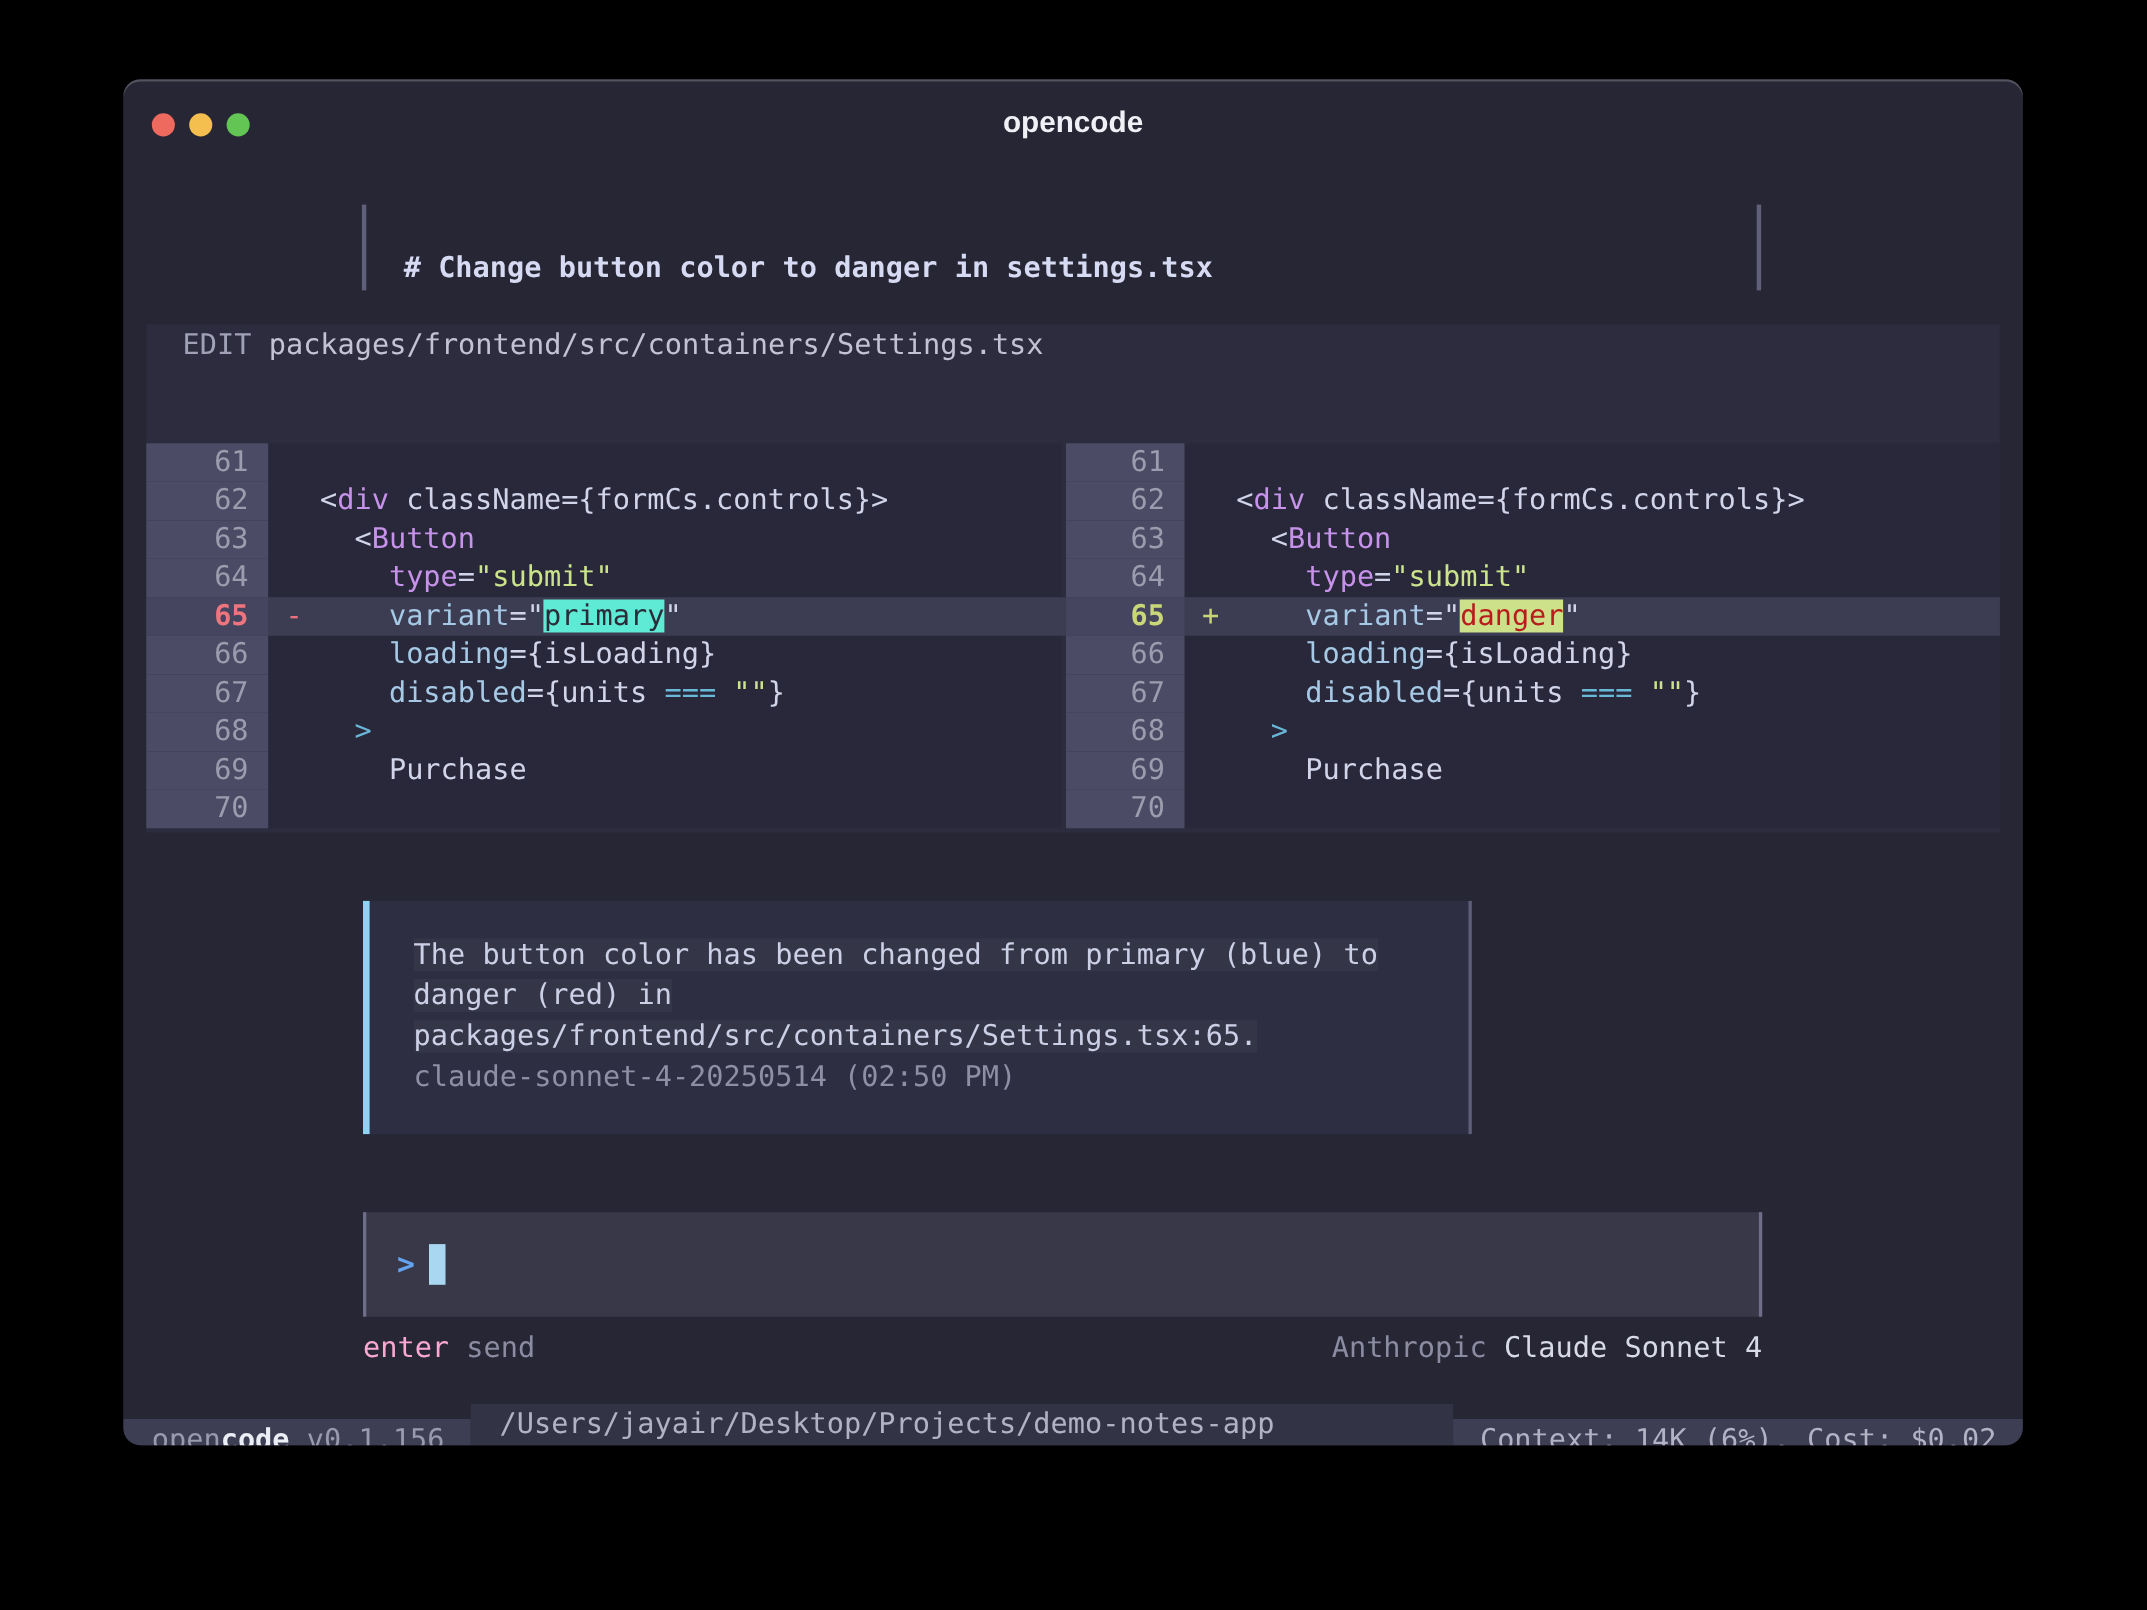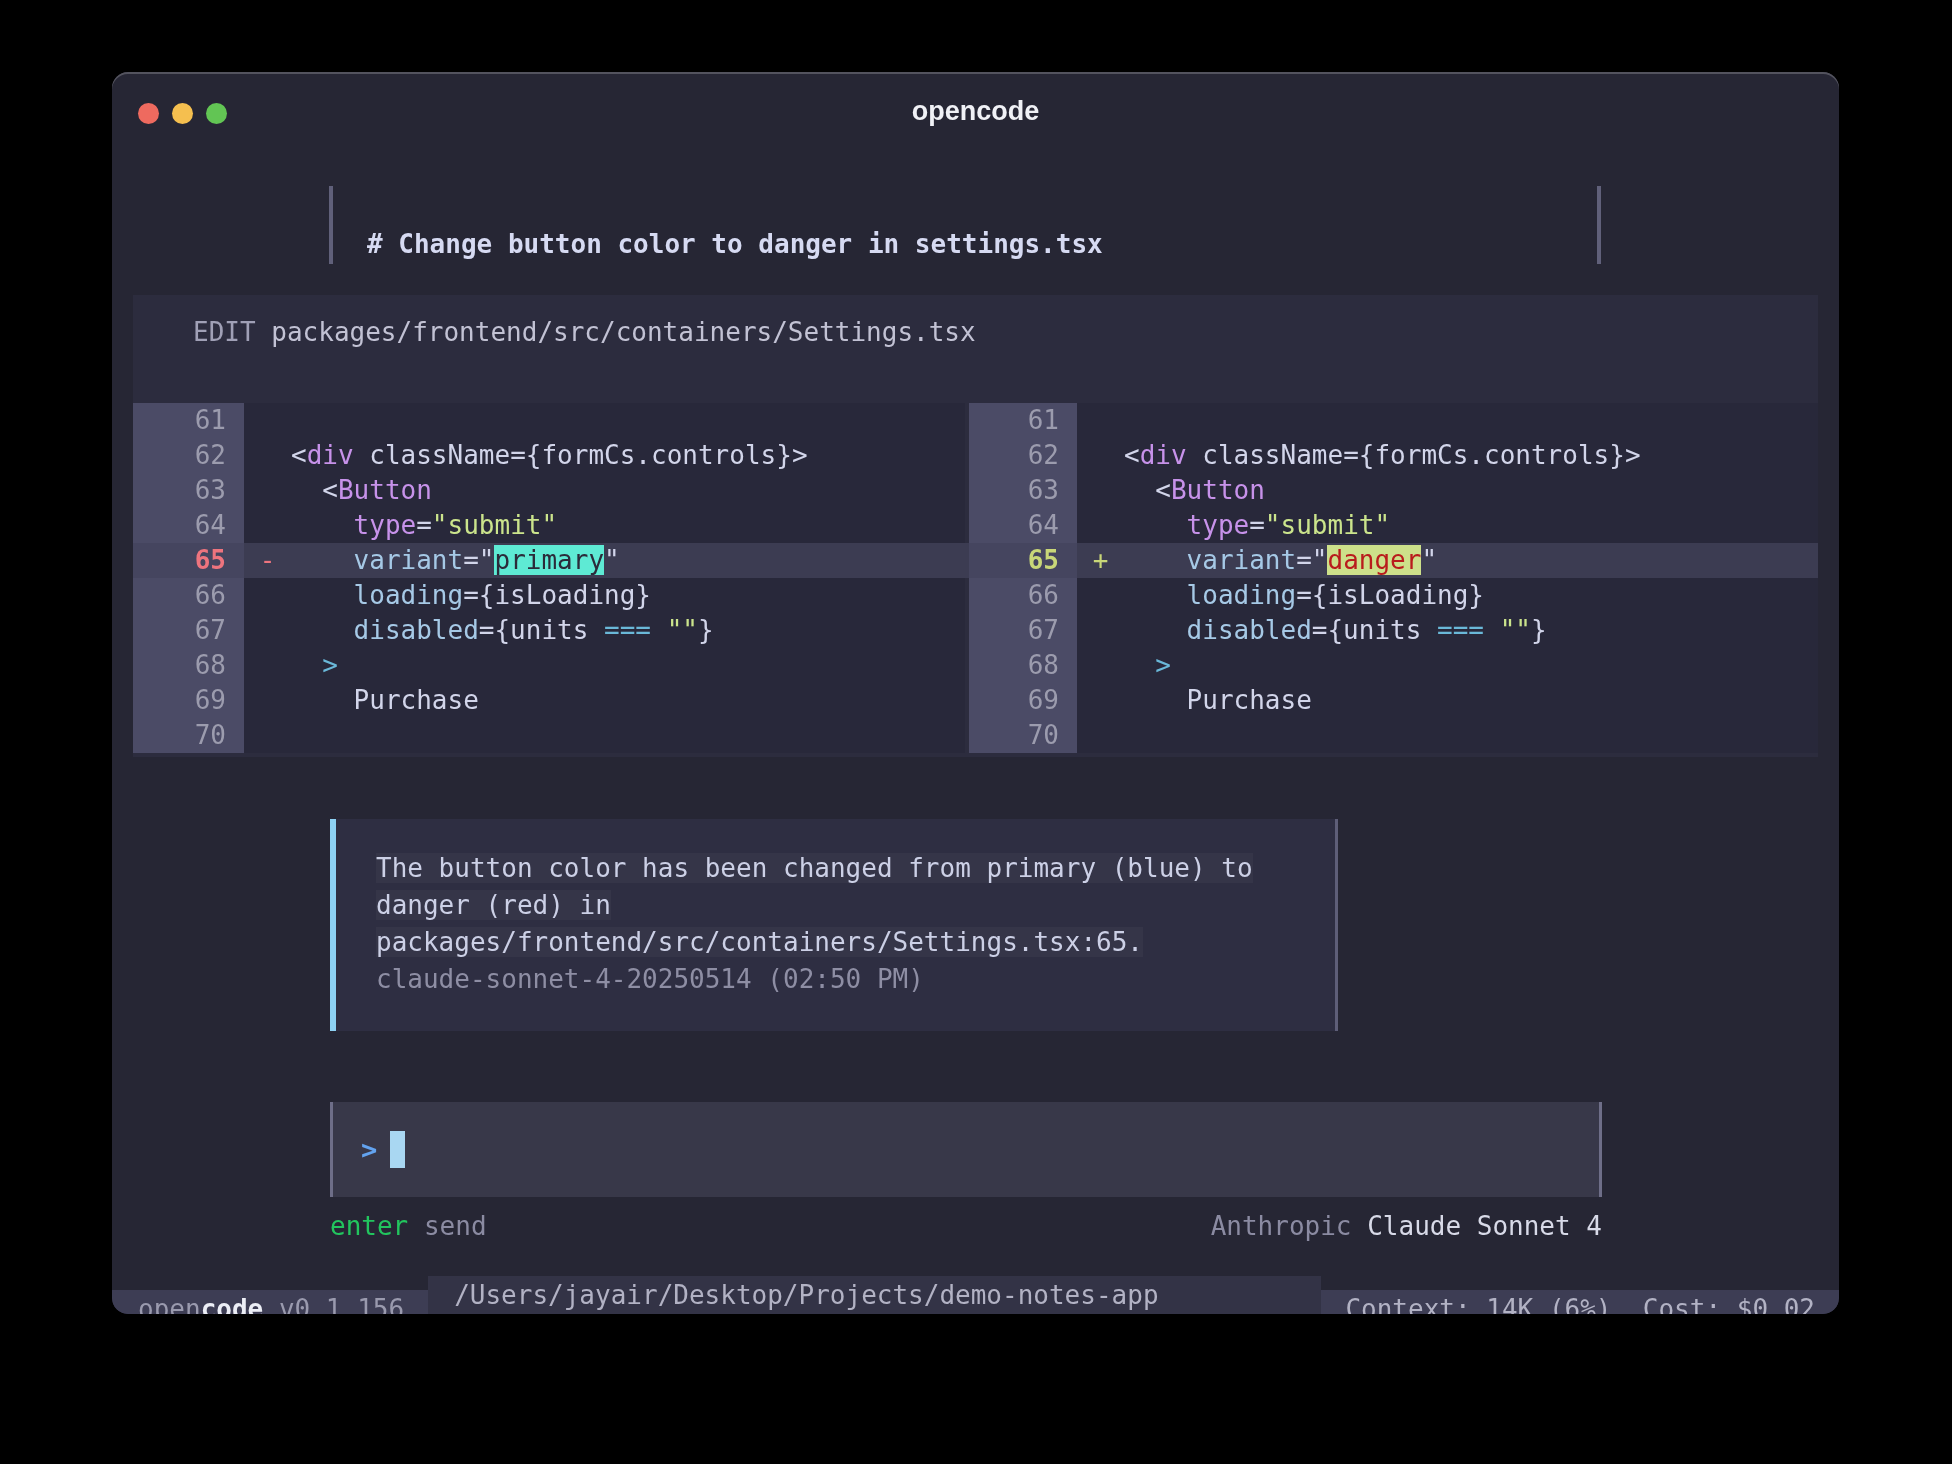--- a/index.html
+++ b/index.html
@@ -10,21 +10,21 @@
   .win-title{position:absolute;left:0;top:24px;width:100%;text-align:center;font-family:"Liberation Sans","DejaVu Sans",sans-serif;font-weight:bold;font-size:27px;color:#f0f1f6;letter-spacing:0px;}
   
   .quote{position:absolute;left:217px;top:114px;width:1272px;height:78px;}
   .qbar{position:absolute;top:0;width:4px;height:78px;background:#60607a;}
   .qbar.rightbar{right:0;}
   .qtext{position:absolute;left:38px;top:1px;white-space:pre;}
   .qheading{font-size:26px;font-weight:bold;color:#d6daf2;line-height:38px;}
   .qurl{font-size:26px;color:#8d8da4;line-height:38px;}
   
   .diffpanel{position:absolute;left:21px;top:223px;width:1685px;height:462px;background:#2c2c3e;}
-  .diffheader{position:absolute;left:33px;top:20px;line-height:35px;font-size:26px;white-space:pre;margin-left:27px;}
+  .diffheader{position:absolute;left:33px;top:2px;line-height:35px;font-size:26px;white-space:pre;}
   .edit-label{color:#a0a0b6;}
   .edit-path{color:#c2c2d4;}
   .diffrows{position:absolute;left:0;top:108px;right:0;}
   .drow{display:flex;height:35px;line-height:35px;font-size:26px;}
   .gut{width:111px;background:#4b4b66;color:#9c9cae;text-align:right;padding-right:18px;box-sizing:border-box;flex:none;white-space:pre;}
   .gutR{width:108px;}
   .codeL{width:721px;background:#28283a;flex:none;white-space:pre;overflow:hidden;}
   .gapc{width:4px;flex:none;}
   .codeR{flex:1;background:#28283a;white-space:pre;overflow:hidden;}
   .drow.hl .codeL,.drow.hl .codeR{background:#3c3c52;}
@@ -38,21 +38,21 @@
   .msg{position:absolute;left:218px;top:747px;width:1008px;height:212px;background:#2e2e42;border-left:6px solid #8ed2f4;border-right:3px solid #5e5e78;box-sizing:border-box;padding:31px 0 0 40px;}
   .mline{font-size:26px;line-height:37px;white-space:pre;}
   .mline span{color:#ccd0e6;background:rgba(255,255,255,0.035);}
   .mline.dim span{color:#8e8ea4;background:none;}
   
   .inputbox{position:absolute;left:218px;top:1030px;width:1272px;height:95px;background:#383849;border-left:3px solid #6e6e88;border-right:3px solid #6e6e88;box-sizing:border-box;display:flex;align-items:center;padding-left:28px;}
   .prompt{color:#63a3ef;font-weight:bold;font-size:27px;margin-right:13px;}
   .cursor{width:15px;height:37px;background:#a9d7f2;display:block;}
   
   .hints{position:absolute;left:218px;top:1138px;width:1272px;display:flex;justify-content:space-between;font-size:26px;line-height:32px;white-space:pre;}
-  .hint-key{color:#22c55e;}
+  .hint-key{color:#f9a8d4;}
   .hint-act{color:#8b8ba2;}
   .provider{color:#8b8ba2;}
   .modelname{color:#d8dae8;}
   
   .statusbar{position:absolute;left:0;top:1204px;width:100%;height:38px;display:flex;font-size:26px;line-height:38px;border-radius:0 0 15px 15px;overflow:hidden;white-space:pre;}
   .chip{background:#3d3d54;padding:0 24px;flex:none;margin-top:14px;}
   .chip.appchip{padding-left:26px;}
   .statusmid{flex:1;background:#333346;padding-left:26px;color:#b2b2c4;overflow:hidden;}
   .s-dim{color:#9a9aae;}
   .s-strong{color:#eceef6;font-weight:bold;}

